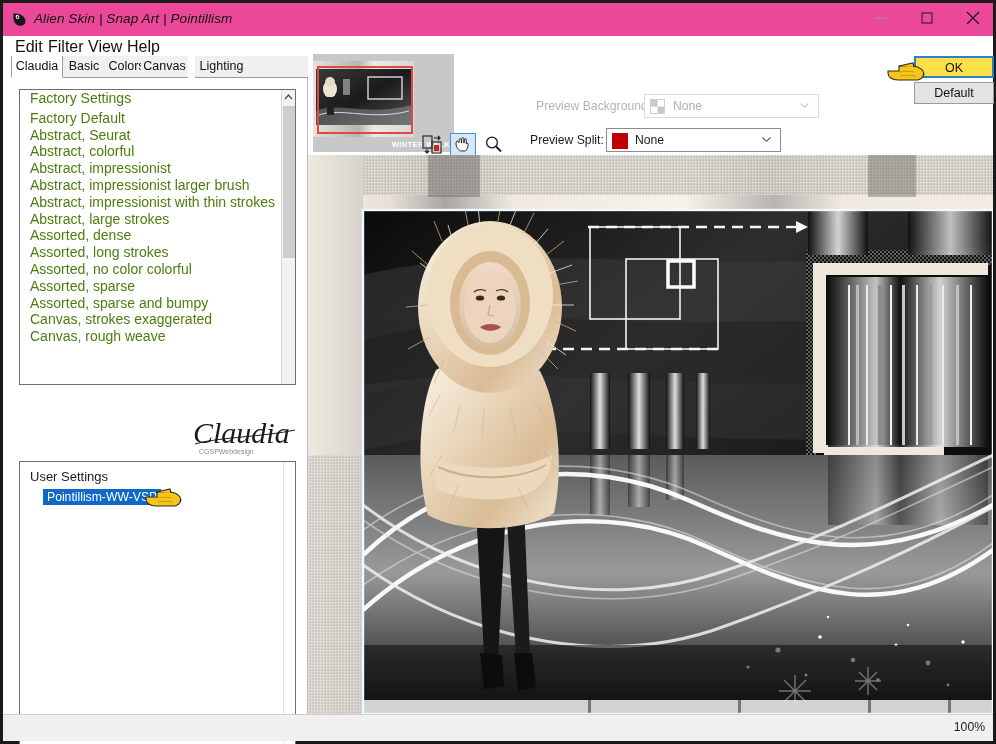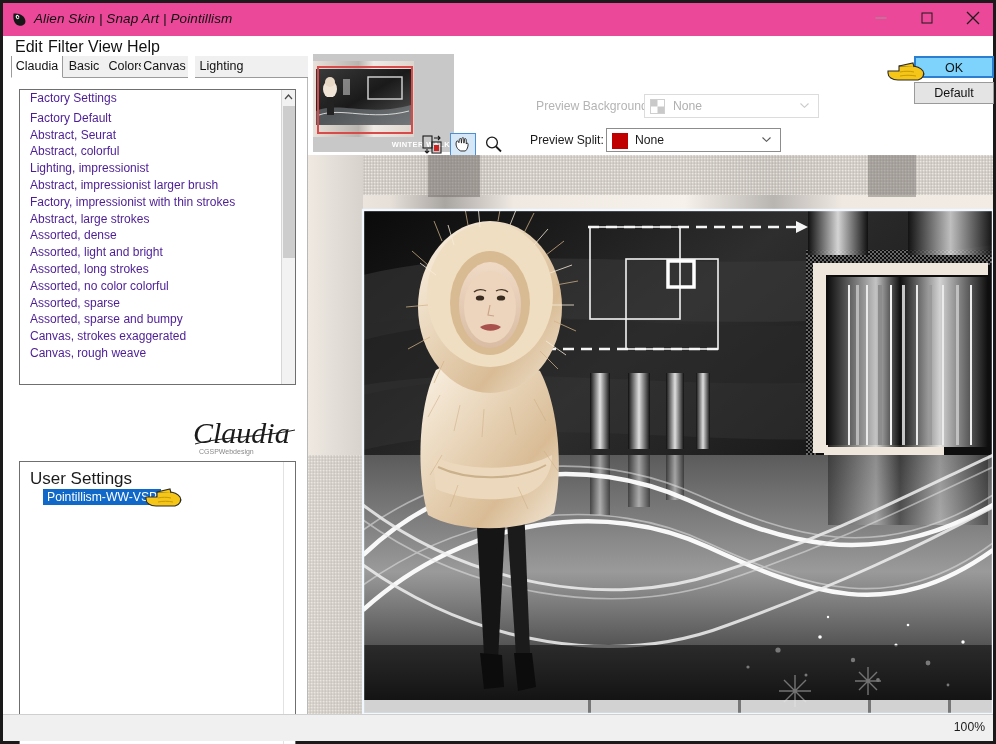--- a/index.html
+++ b/index.html
@@ -34,36 +34,36 @@
   .tab.active{background:#ffffff;border:1px solid #9b9b9b;border-bottom:1px solid #fff;
               border-top:none;}
 
   
   #leftpanel{position:absolute;left:0;top:75px;width:305px;height:636px;
              background:#fff;border-right:1px solid #b9b9b9;box-sizing:border-box;}
 
   #factory-box{position:absolute;left:16px;top:11px;width:277px;height:296px;
                border:1px solid #6f6f6f;background:#fff;box-sizing:border-box;overflow:hidden;}
   .flist{position:absolute;left:0;top:0;width:262px;height:294px;overflow:hidden;}
-  .fitem{height:16.8px;line-height:16.8px;font-size:12px;color:#4c1d95;
+  .fitem{height:16.8px;line-height:16.8px;font-size:14px;color:#4d7c0f;
          padding-left:10px;white-space:nowrap;cursor:default;}
   .fitem.hdr{margin-bottom:3px;}
 
   #fscroll{position:absolute;right:0;top:0;width:14px;height:294px;background:#f2f2f2;
            border-left:1px solid #d6d6d6;box-sizing:border-box;}
   #fscroll-up{position:absolute;left:0;top:0;width:13px;height:15px;cursor:default;}
   #fscroll-thumb{position:absolute;left:1px;top:16px;width:12px;height:152px;
                  background:#cdcdcd;cursor:default;}
 
   #watermark{position:absolute;left:186px;top:332px;width:118px;height:48px;
              pointer-events:none;}
 
   #user-box{position:absolute;left:16px;top:383px;width:277px;height:292px;
             border:1px solid #6f6f6f;background:#fff;box-sizing:border-box;overflow:hidden;}
-  #user-hdr{position:absolute;left:10px;top:7px;font-size:17px;color:#1b1b1b;}
+  #user-hdr{position:absolute;left:10px;top:7px;font-size:13px;color:#1b1b1b;}
   #user-sel{position:absolute;left:23px;top:27px;height:16px;line-height:16px;
             background:#1069c8;color:#fff;font-size:12.2px;padding:0 4px;cursor:default;}
   #user-hand{position:absolute;left:124px;top:22px;width:42px;height:26px;}
   #uscroll{position:absolute;right:0;top:0;width:12px;height:290px;background:#fff;
            border-left:1px solid #e2e2e2;box-sizing:border-box;}
 
   
   #rightheader{position:absolute;left:305px;top:53px;width:685px;height:99px;background:#fff;}
 
   #nav-wrap{position:absolute;left:5px;top:-2px;width:101px;height:98px;background:#c8c8c8;padding-left:40px;}
@@ -85,21 +85,21 @@
          box-sizing:border-box;}
   .seltxt{position:absolute;left:28px;top:3px;font-size:12.2px;line-height:17px;}
   .chev{position:absolute;right:9px;top:8px;width:9px;height:5px;}
 
   #lbl-split{position:absolute;left:222px;top:77px;font-size:12.2px;color:#1b1b1b;}
   #sel-split{position:absolute;left:298px;top:72px;width:175px;height:24px;
              border:1px solid #8c8c8c;background:#fff;box-sizing:border-box;cursor:default;}
   #sw-split{position:absolute;left:5px;top:4px;width:16px;height:16px;}
 
   #btn-ok{position:absolute;left:606px;top:0px;width:80px;height:22px;line-height:20px;
-          background:#7dd3fc;border:2px solid #2c7fd0;font-size:12.5px;color:#111;
+          background:#fde047;border:2px solid #2c7fd0;font-size:12.5px;color:#111;
           text-align:center;box-sizing:border-box;cursor:default;}
   #btn-cancel{position:absolute;left:606px;top:26px;width:80px;height:22px;line-height:20px;
           background:#e4e4e4;border:1px solid #9a9a9a;font-size:12.5px;color:#111;
           text-align:center;box-sizing:border-box;cursor:default;}
   #ok-hand{position:absolute;left:578px;top:2px;width:44px;height:26px;}
 
   
   #preview{position:absolute;left:305px;top:152px;width:685px;height:559px;
            overflow:hidden;background:#efe7df;}
 
@@ -151,26 +151,25 @@
   </div>
 
   <div id="leftpanel">
 
     <div id="factory-box">
       <div class="flist" id="flist">
           <div class="fitem hdr">Factory Settings</div>
           <div class="fitem">Factory Default</div>
           <div class="fitem">Abstract, Seurat</div>
           <div class="fitem">Abstract, colorful</div>
-          <div class="fitem">Lighting, impressionist</div>
+          <div class="fitem">Abstract, impressionist</div>
           <div class="fitem">Abstract, impressionist larger brush</div>
-          <div class="fitem">Factory, impressionist with thin strokes</div>
+          <div class="fitem">Abstract, impressionist with thin strokes</div>
           <div class="fitem">Abstract, large strokes</div>
           <div class="fitem">Assorted, dense</div>
-          <div class="fitem">Assorted, light and bright</div>
           <div class="fitem">Assorted, long strokes</div>
           <div class="fitem">Assorted, no color colorful</div>
           <div class="fitem">Assorted, sparse</div>
           <div class="fitem">Assorted, sparse and bumpy</div>
           <div class="fitem">Canvas, strokes exaggerated</div>
           <div class="fitem">Canvas, rough weave</div>
         </div>
 
       <div id="fscroll">
         <svg id="fscroll-up" viewBox="0 0 13 15">

